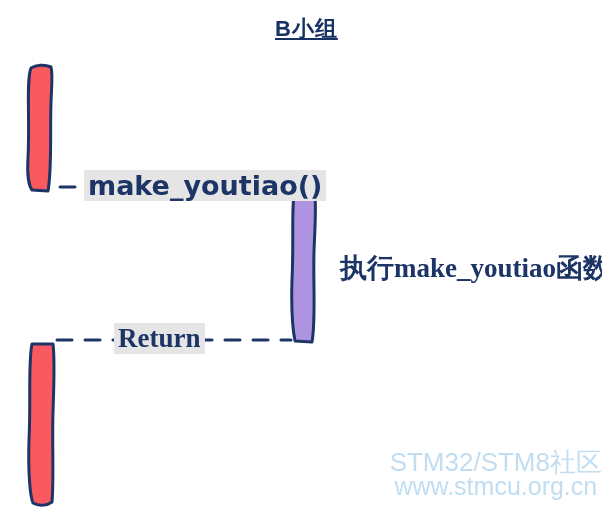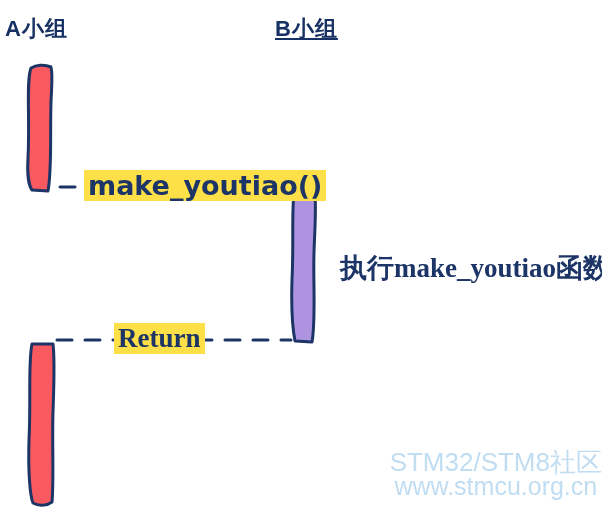--- a/index.html
+++ b/index.html
@@ -29,21 +29,21 @@
     letter-spacing: 1px;
     white-space: nowrap;
   }
   .actor-a { left: 5px; }
   .actor-b { left: 275px; text-decoration: underline; }
   .message-label {
     position: absolute;
     font-family: "DejaVu Sans", sans-serif;
     font-weight: bold;
     color: #1c3566;
-    background: #fde047;
+    background: #e5e5e5;
     white-space: nowrap;
     padding: 0 4px;
   }
   .call-label {
     left: 84px;
     top: 170px;
     font-size: 27px;
   }
   .return-label {
     left: 114px;
@@ -103,21 +103,20 @@
 
     <path d="M 32 344
              C 28 362, 31 400, 29 440
              C 28 472, 30 496, 33 503
              C 40 507, 48 505, 52 502
              C 54 480, 52 442, 53 412
              C 54 382, 55 360, 53 344
              L 32 344 Z" fill="#f95a60" stroke="#1c3566" stroke-width="3" stroke-linejoin="round"></path>
   </svg>
 
-  <div class="actor-label actor-a">A小组</div>
 
   <div class="actor-label actor-b">B小组</div>
 
   <div class="message-label call-label">make_youtiao()</div>
 
   <div class="message-label return-label">Return</div>
 
   <div class="annotation">执行make_youtiao函数</div>
 
   <div class="watermark">

